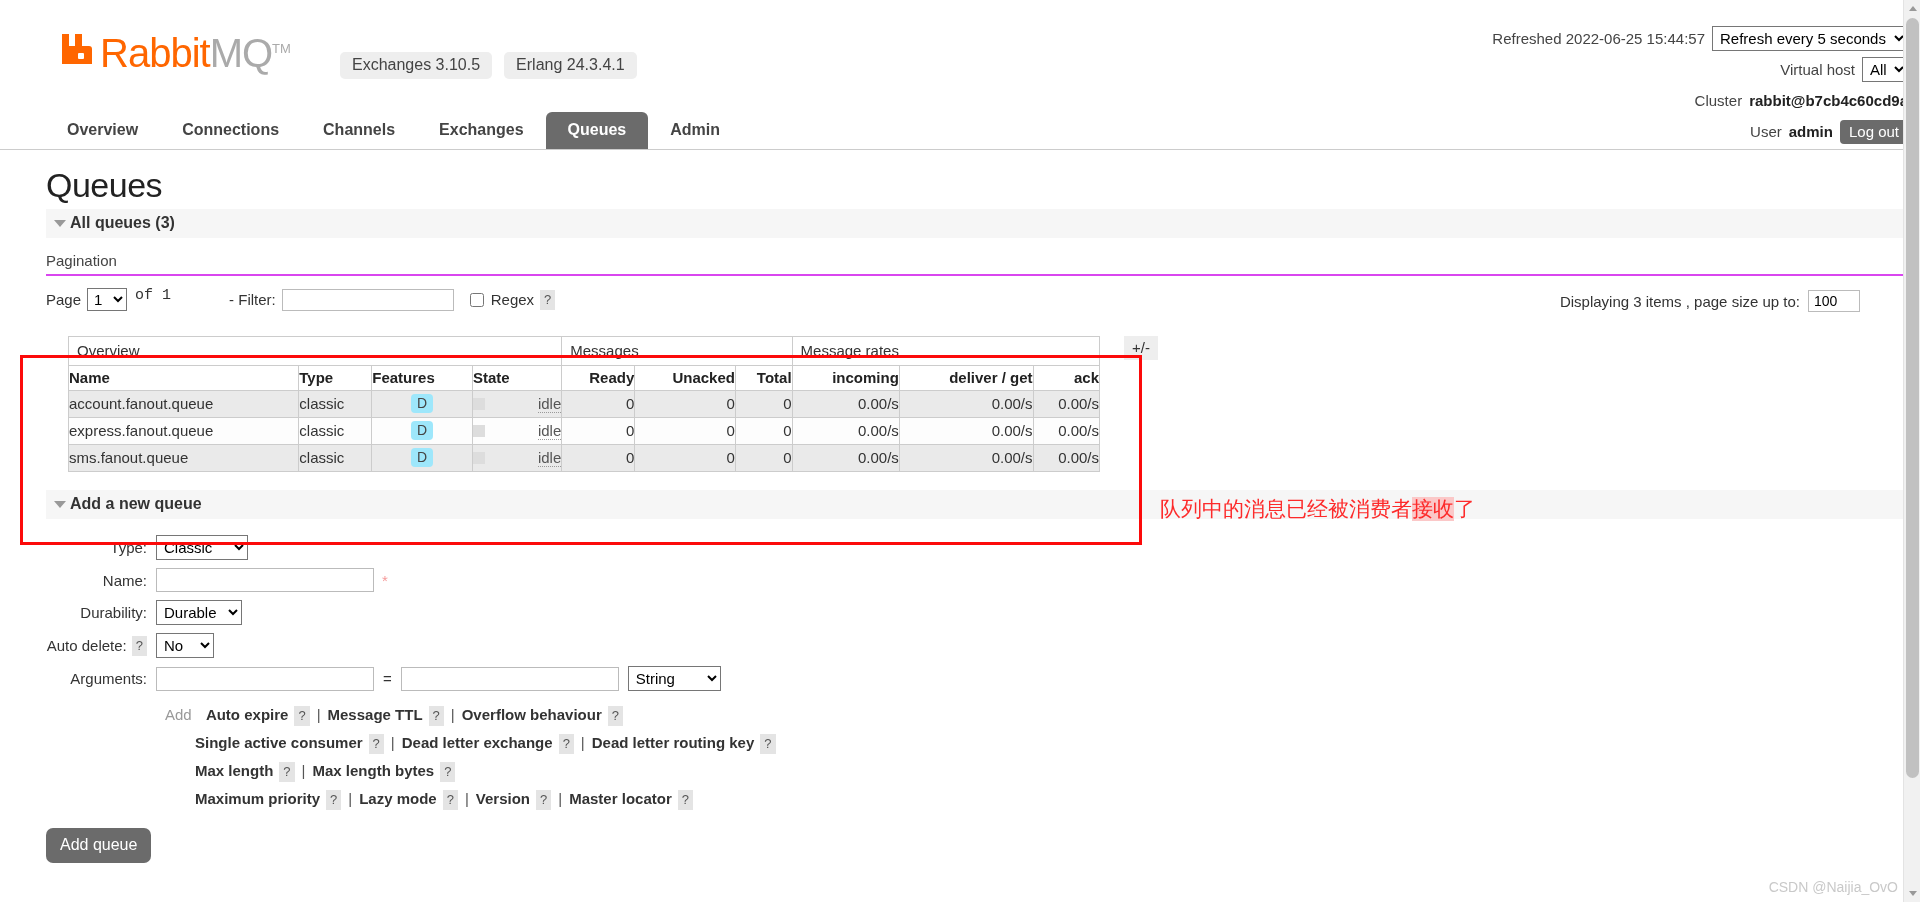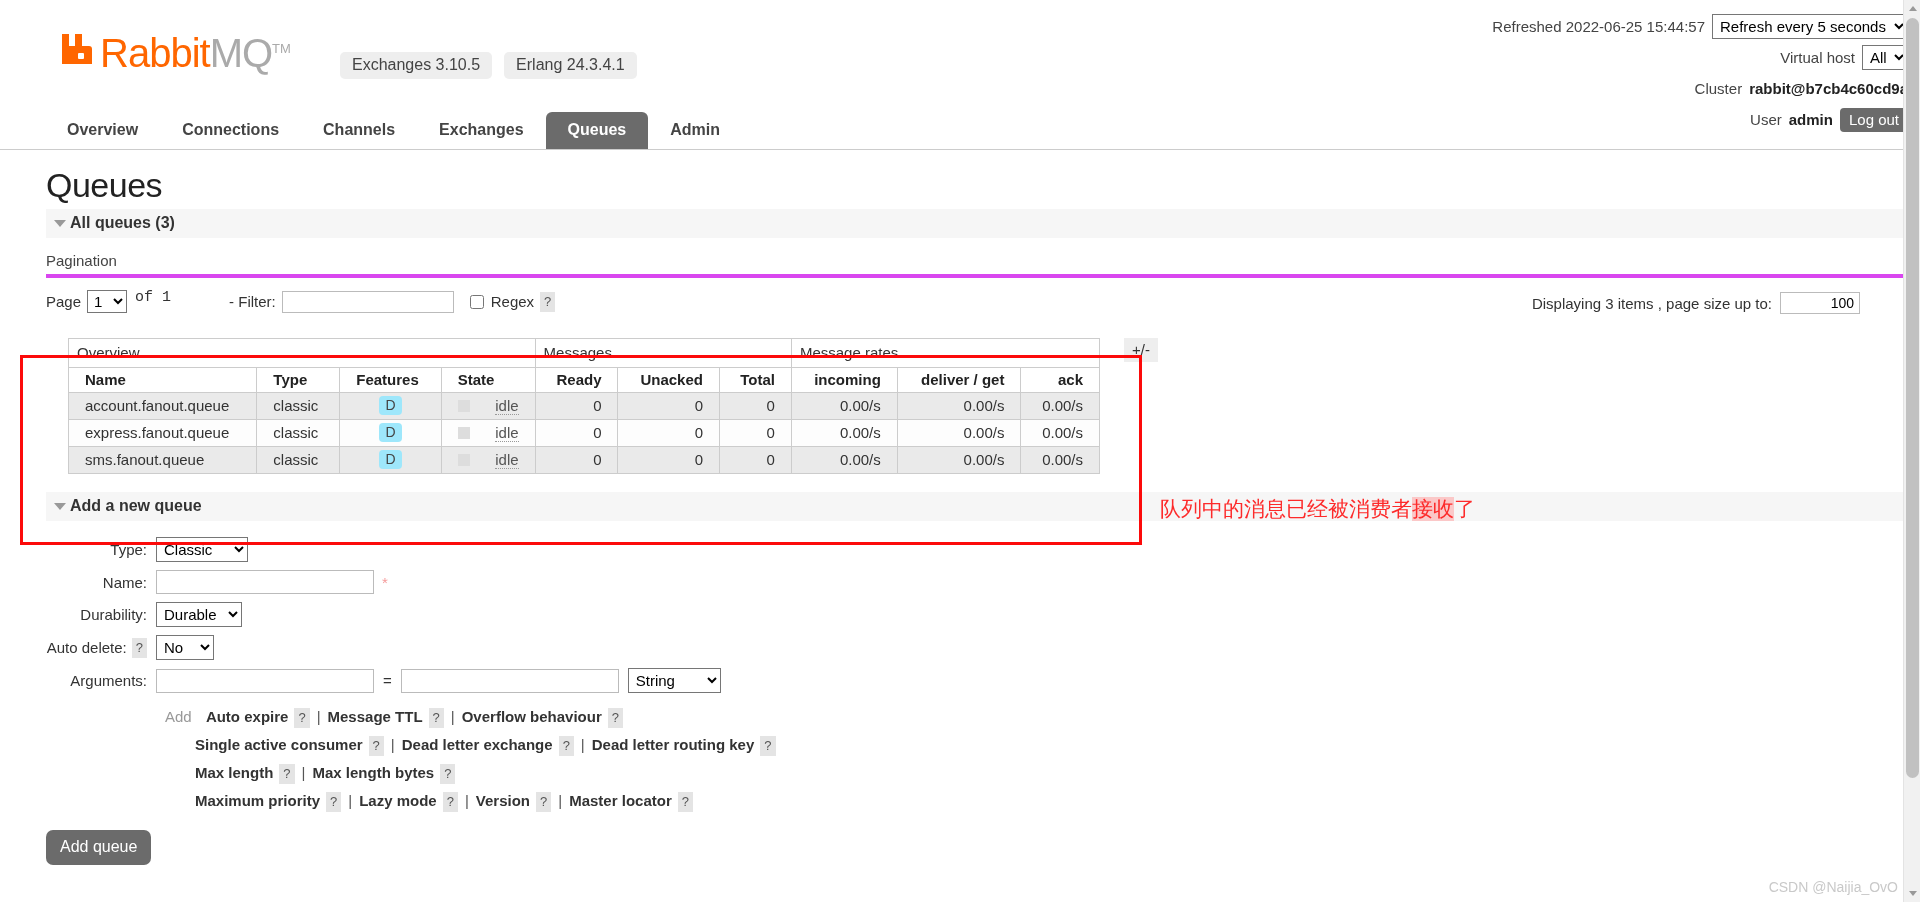--- a/index.html
+++ b/index.html
@@ -35,21 +35,21 @@
     position: absolute; left: 340px; top: 52px;
     display: flex; gap: 12px;
   }
   .version-badge {
     background: #eee; color: #444;
     font-size: 16px; padding: 4px 12px 5px;
     border-radius: 5px; line-height: 1.1;
   }
 
   #header-right {
-    position: absolute; right: 12px; top: 14px;
+    position: absolute; right: 12px; top: 26px;
     text-align: right; font-size: 15px; color: #444;
   }
   .hr-row { display: flex; align-items: center; justify-content: flex-end; margin-bottom: 6px; height: 25px; }
   .hr-label { color: #444; margin-right: 7px; white-space: nowrap; }
   .hr-strong { font-weight: bold; color: #222; }
   select.hdr-select {
     font-family: "Liberation Sans", sans-serif;
     font-size: 15px; padding: 2px 3px;
     border: 1px solid #767676; background: #fff; color: #000;
     border-radius: 0;
@@ -97,21 +97,21 @@
   .section-head .tri {
     position: absolute; left: 8px; top: 11px;
     width: 0; height: 0;
     border-left: 6px solid transparent;
     border-right: 6px solid transparent;
     border-top: 7px solid #999;
   }
   .sub-label {
     font-size: 15px; color: #444;
     padding: 14px 0 5px 0;
-    border-bottom: 4px solid #d946ef;
+    border-bottom: 2px solid #d946ef;
   }
 
   
   #pagination-row {
     position: relative;
     height: 46px;
     padding-top: 11px;
     font-size: 15px; color: #333;
   }
   #pag-left { display: flex; align-items: center; gap: 0; }
@@ -135,44 +135,44 @@
     display: inline-block; background: #e4e4e4; color: #555;
     font-size: 13px; line-height: 1; padding: 3px 4px 4px;
     margin-left: 6px; cursor: pointer;
   }
   #pag-right {
     position: absolute; right: 48px; top: 14px;
     display: flex; align-items: center;
     font-size: 15px; color: #333;
   }
   #pagesize-input {
-    width: 80px; height: 22px; margin-left: 8px;
+    width: 52px; height: 22px; margin-left: 8px;
     border: 1px solid #bbb; background: #fff;
     font-family: "Liberation Sans", sans-serif; font-size: 14px;
-    text-align: right; padding: 2px 5px;
+    padding: 2px 5px;
   }
 
   
   #table-annot-box {
     position: absolute;
     left: 20px; top: 355px;
     width: 1122px; height: 190px;
     border: 3px solid #fc0a0a;
     pointer-events: none;
     z-index: 5;
   }
   #table-zone { position: relative; padding: 14px 0 0 22px; }
   table.qtable {
     border-collapse: collapse;
     font-size: 15px;
     width: 1032px;
   }
   table.qtable th, table.qtable td {
     border: 1px solid #ccc;
-    padding: 3px 16px 4px;
+    padding: 3px 0 4px;
     font-weight: normal;
     color: #333;
     white-space: nowrap;
   }
   tr.grouprow th {
     text-align: left; font-weight: normal;
     background: #fff; color: #333;
     padding: 5px 8px 6px;
   }
   tr.colrow th {

